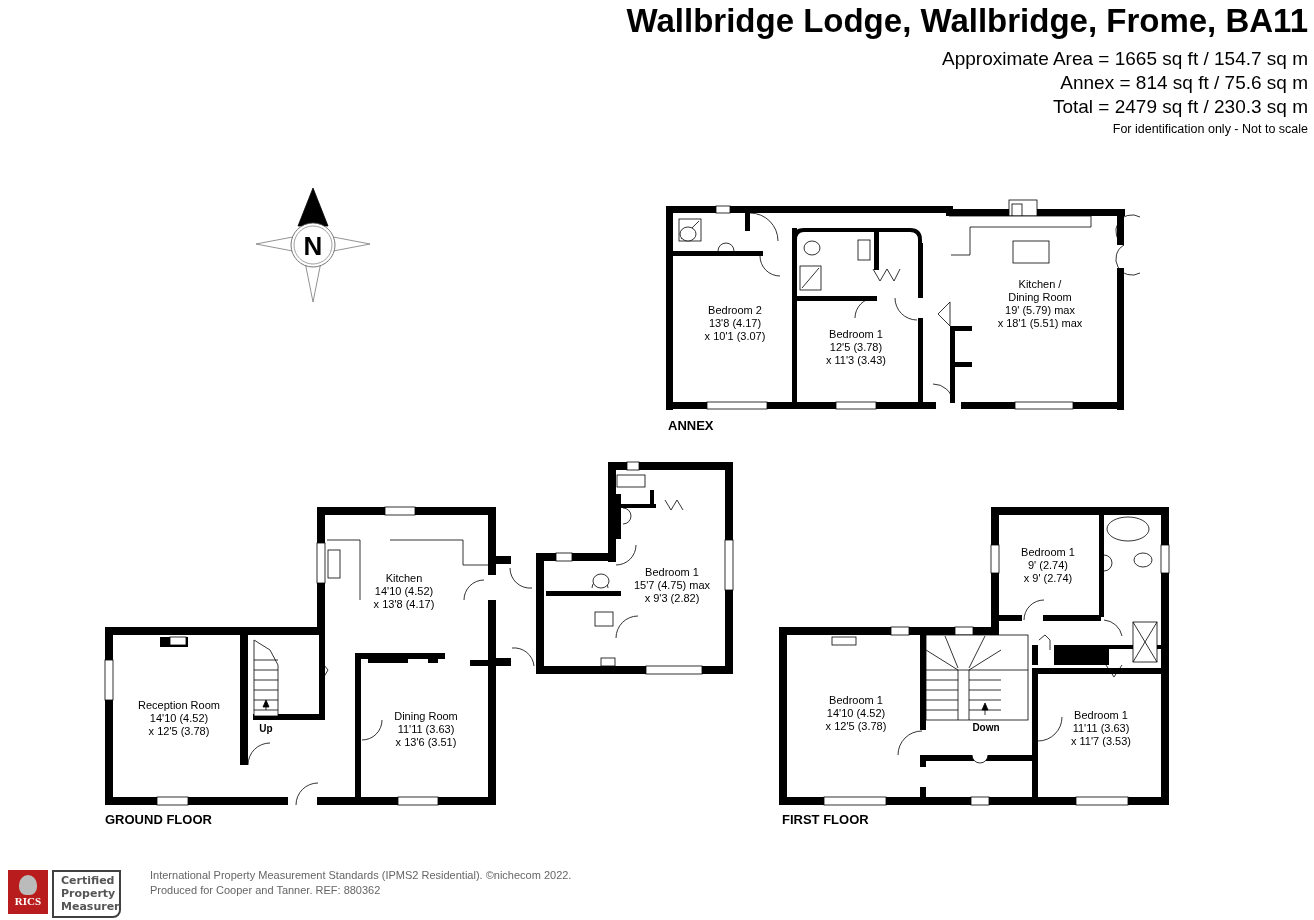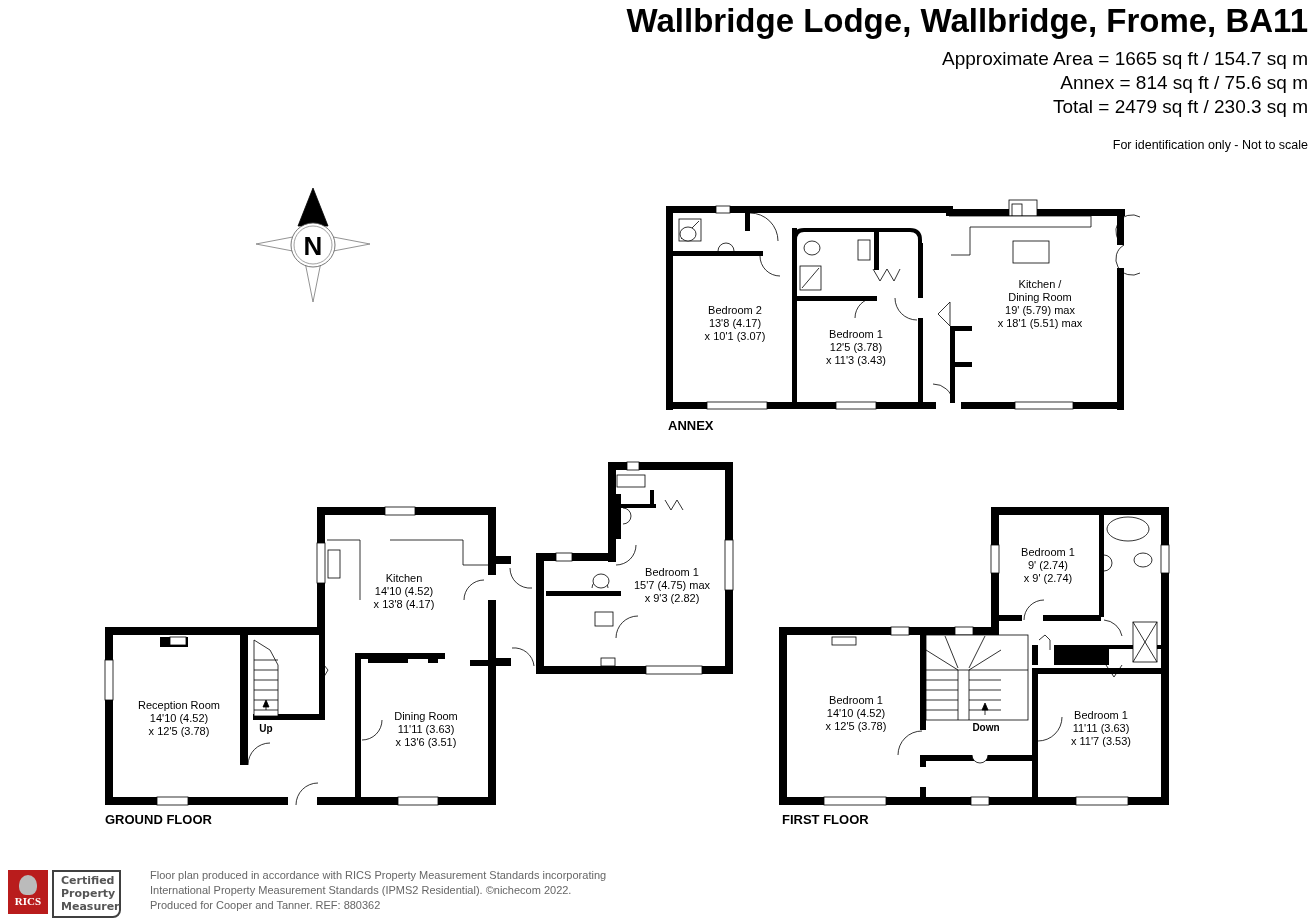--- a/index.html
+++ b/index.html
@@ -1,19 +1,19 @@
 <!DOCTYPE html>
 <html><head>
 <meta charset="utf-8">
 <style>
   html,body{margin:0;padding:0;background:#fff;}
   body{width:1314px;height:920px;position:relative;overflow:hidden;font-family:"Liberation Sans",sans-serif;color:#000;}
   .title{position:absolute;right:6px;top:2px;font-size:33px;font-weight:bold;letter-spacing:0px;white-space:nowrap;}
   .area{position:absolute;right:6px;font-size:19px;white-space:nowrap;text-align:right;}
-  .disclaimer{position:absolute;right:6px;top:138px;font-size:12.5px;white-space:nowrap;padding-left:11px;}
+  .disclaimer{position:absolute;right:6px;top:122px;font-size:12.5px;white-space:nowrap;padding-left:11px;}
   svg.plan{position:absolute;left:0;top:0;}
   .floor-label{position:absolute;font-size:13px;font-weight:bold;}
   .room{position:absolute;text-align:center;font-size:11px;line-height:13px;transform:translateX(-50%);white-space:nowrap;}
   .room .rn{font-weight:normal;}
   .small-label{position:absolute;font-size:10px;font-weight:bold;transform:translateX(-50%);}
   .footer{position:absolute;left:0;top:866px;width:660px;height:48px;}
   .rics-logo{position:absolute;left:8px;top:4px;width:40px;height:44px;background:#b91c1c;color:#fff;font-family:"Liberation Serif",serif;font-size:11px;font-weight:bold;text-align:center;}
   .rics-logo .crest{display:block;margin:5px auto 0;width:18px;height:20px;border-radius:50% 50% 40% 40%;background:#bbb;}
   .cert{position:absolute;left:52px;top:4px;width:58px;height:42px;border:2px solid #404040;border-radius:0 0 8px 0;font-family:"DejaVu Sans",sans-serif;font-size:11px;font-weight:bold;color:#555;line-height:13px;padding:2px 0 0 7px;}
   .footer-text{position:absolute;left:150px;top:2px;font-size:11px;color:#666;line-height:15px;white-space:nowrap;}
@@ -296,17 +296,16 @@
   <div class="rics-logo">
     <span class="crest"></span>
     <span>RICS</span>
   </div>
   <div class="cert">
     <div>Certified</div>
     <div>Property</div>
     <div>Measurer</div>
   </div>
   <div class="footer-text">
-    <div>Floor plan produced in accordance with RICS Property Measurement Standards incorporating</div>
     <div>International Property Measurement Standards (IPMS2 Residential).   ©nichecom 2022.</div>
     <div>Produced for Cooper and Tanner.   REF: 880362</div>
   </div>
 </div>
 
 </body></html>

